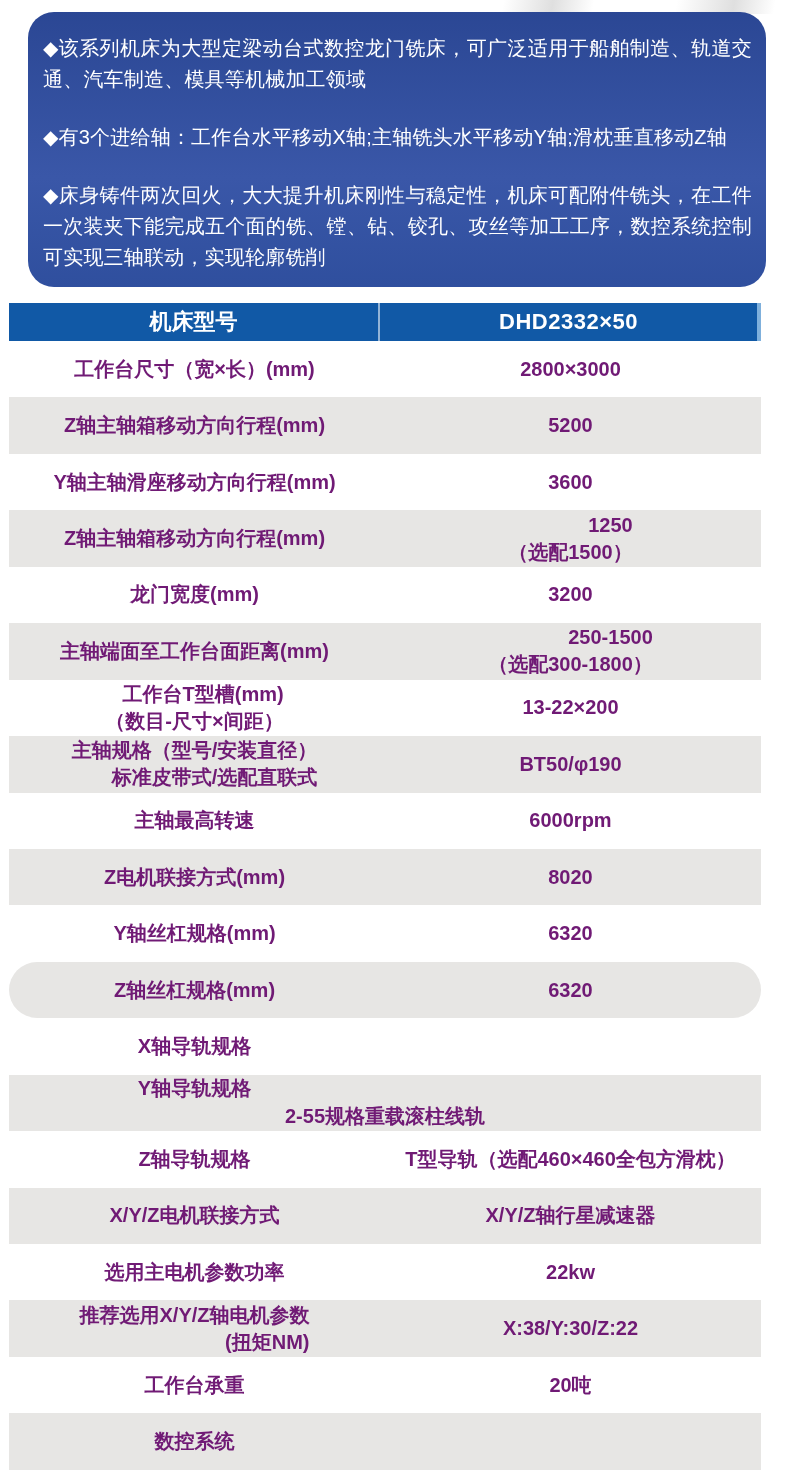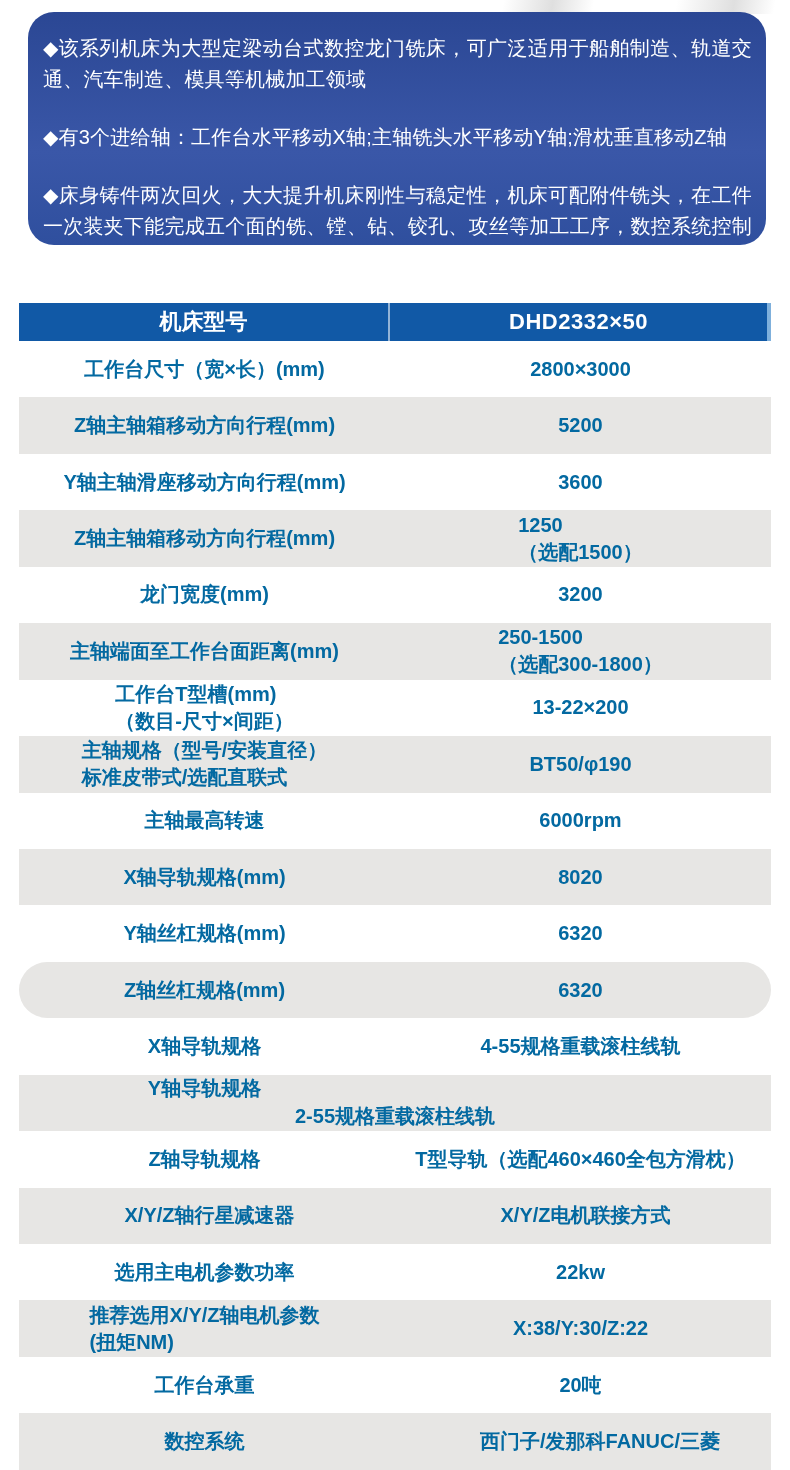--- a/index.html
+++ b/index.html
@@ -18,59 +18,59 @@
   .top-shade {
     position: absolute; top: 0; left: 380px; width: 410px; height: 14px;
     background:
       linear-gradient(100deg, transparent 30%, rgba(150,150,150,0.30) 42%, transparent 52%),
       linear-gradient(100deg, transparent 72%, rgba(150,150,150,0.30) 86%, transparent 96%);
     pointer-events: none;
   }
   
   .intro {
     position: absolute; left: 28px; top: 12px;
-    width: 738px; height: 233px;
+    width: 738px; height: 275px;
     border-radius: 26px;
     color: #ffffff;
     padding: 21px 14px 16px 15px;
     overflow: hidden;
   }
   .intro p {
     font-size: 20px; line-height: 31px;
     letter-spacing: 0.2px;
     font-weight: 400;
     margin-bottom: 27px;
     text-align: justify;
   }
   .intro p:last-child { margin-bottom: 16px; }
   
   .spec-table {
-    position: absolute; left: 19px; top: 303px;
+    position: absolute; left: 9px; top: 303px;
     width: 752px;
   }
   .spec-header {
     display: flex; height: 38px;
     color: #ffffff; font-weight: bold; font-size: 22px;
     border-right: 4px solid #7fb0dc;
   }
   .spec-header .h-label {
     width: 371px; display: flex; align-items: center; justify-content: center;
     border-right: 2px solid rgba(255,255,255,0.55);
   }
   .spec-header .h-value {
     flex: 1; display: flex; align-items: center; justify-content: center;
     letter-spacing: 0.5px;
     text-align: right;
   }
   .spec-rows { width: 100%; }
   .row { display: flex; height: 56.45px; }
   .cell {
     display: flex; align-items: center; justify-content: center;
-    text-align: left; white-space: pre-line;
-    color: #0369a1; line-height: 27px;
+    text-align: right; white-space: pre-line;
+    color: #701a75; line-height: 27px;
   }
   .cell.label { width: 371px; font-weight: 700; font-size: 20px; }
   .cell.value { flex: 1; font-weight: 600; font-size: 20px; }
 </style>
 </head>
 <body>
 
 <div class="page">
 
   <div class="top-shade"></div>
@@ -130,70 +130,68 @@
 标准皮带式/选配直联式</div>
     <div class="cell value">BT50/φ190</div>
   </div>
 
   <div class="row" style="background: rgb(255, 255, 255);">
     <div class="cell label">主轴最高转速</div>
     <div class="cell value">6000rpm</div>
   </div>
 
   <div class="row" style="background: rgb(231, 230, 228);">
-    <div class="cell label">X轴导轨规格(mm)</div>
+    <div class="cell label">Z电机联接方式(mm)</div>
     <div class="cell value">8020</div>
   </div>
 
   <div class="row" style="background: rgb(255, 255, 255);">
     <div class="cell label">Y轴丝杠规格(mm)</div>
     <div class="cell value">6320</div>
   </div>
 
   <div class="row" style="background: rgb(231, 230, 228); border-radius: 28px;">
     <div class="cell label">Z轴丝杠规格(mm)</div>
     <div class="cell value">6320</div>
   </div>
 
   <div class="row" style="background: rgb(255, 255, 255);">
     <div class="cell label">X轴导轨规格</div>
-    <div class="cell value">4-55规格重载滚柱线轨</div>
   </div>
 
   <div class="row" style="background: rgb(231, 230, 228); flex-direction: column;">
     <div class="cell label">Y轴导轨规格</div>
     <div class="cell value">2-55规格重载滚柱线轨</div>
   </div>
 
   <div class="row" style="background: rgb(255, 255, 255);">
     <div class="cell label">Z轴导轨规格</div>
     <div class="cell value">T型导轨（选配460×460全包方滑枕）</div>
   </div>
 
   <div class="row" style="background: rgb(231, 230, 228);">
+    <div class="cell label">X/Y/Z电机联接方式</div>
     <div class="cell value">X/Y/Z轴行星减速器</div>
-    <div class="cell label">X/Y/Z电机联接方式</div>
   </div>
 
   <div class="row" style="background: rgb(255, 255, 255);">
     <div class="cell label">选用主电机参数功率</div>
     <div class="cell value">22kw</div>
   </div>
 
   <div class="row" style="background: rgb(231, 230, 228);">
     <div class="cell label">推荐选用X/Y/Z轴电机参数
 (扭矩NM)</div>
     <div class="cell value">X:38/Y:30/Z:22</div>
   </div>
 
   <div class="row" style="background: rgb(255, 255, 255);">
     <div class="cell label">工作台承重</div>
     <div class="cell value">20吨</div>
   </div>
 
   <div class="row" style="background: rgb(231, 230, 228); gap: 39px;">
     <div class="cell label">数控系统</div>
-    <div class="cell value">西门子/发那科FANUC/三菱</div>
   </div>
 </div>
   </div>
 
 </div>
 
 </body></html>

